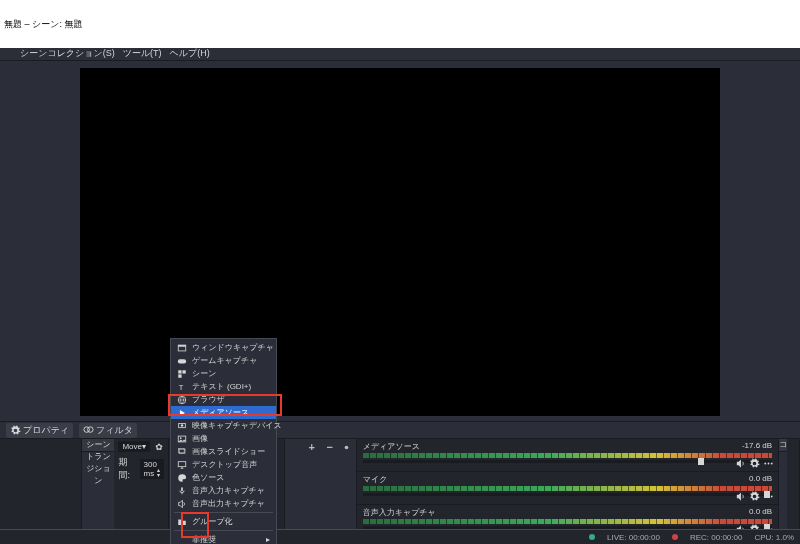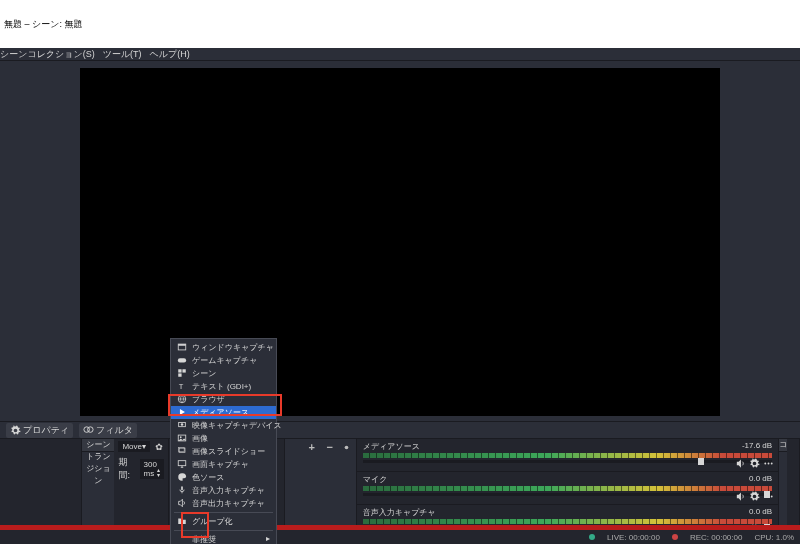--- a/index.html
+++ b/index.html
@@ -1,17 +1,17 @@
 <!DOCTYPE html>
 <html><head>
 <meta charset="utf-8">
 <style>
 html,body{margin:0;padding:0;width:800px;height:544px;background:#2b2e38;font-family:'Meiryo UI','MS PGothic',sans-serif;color:#d6d6d6;font-size:9px;overflow:hidden}
 .titlebar{height:16px;background:#fff;display:flex;align-items:center;padding:16px 4px;color:#000}
-.menubar{height:12px;background:#2b2e38;display:flex;align-items:center;padding:0 0;gap:8px;border-bottom:1px solid #1a1b21}
+.menubar{height:12px;background:#2b2e38;display:flex;align-items:flex-end;padding:0 20px;gap:8px;border-bottom:1px solid #1a1b21}
 .menubar span{color:#d6d6d6}
 .preview-area{height:360px;background:#2b2e38;display:flex;align-items:center;justify-content:center;position:relative}
 .preview-canvas{width:640px;height:348px;background:#000;margin-top:2px}
 .toolbar{height:16px;background:#2b2e38;display:flex;align-items:center;padding:0 6px;gap:6px;border-top:1px solid #1a1b21}
 .toolbar-btn{display:flex;align-items:center;gap:2px;background:#3a3d47;padding:1px 4px;border-radius:2px;color:#d6d6d6}
 .panels{height:124px;display:flex;background:#2b2e38;border-top:1px solid #1a1b21}
 .panel{border-right:1px solid #1a1b21;display:flex;}
 .panel-title{height:12px;background:#353841;text-align:center;line-height:12px;border-bottom:1px solid #1a1b21;font-size:8px}
 .panel-body{flex:1;background:#23252d;position:relative}
 .panel-foot{height:16px;background:#2b2e38;display:flex;align-items:center;padding:0 4px;gap:4px}
@@ -26,29 +26,29 @@
 .mixer-ch{height:28px;padding:2px 6px;position:relative;border-bottom:1px solid #1a1b21}
 .mixer-head{display:flex;justify-content:space-between;font-size:8px}
 .mixer-meter{height:5px;background:linear-gradient(90deg,#2a6b3e 0%,#3da85a 45%,#d4c23a 72%,#c84a3a 88%,#c84a3a 100%);margin-top:1px;position:relative}
 .mixer-meter::after{content:'';position:absolute;left:0;right:0;top:0;bottom:0;background:repeating-linear-gradient(90deg,transparent 0,transparent 6px,rgba(0,0,0,.5) 6px,rgba(0,0,0,.5) 7px)}
 .mixer-slider{height:3px;background:#1a1b21;margin-top:2px;position:relative}
 .mixer-knob{position:absolute;top:-2px;width:6px;height:7px;background:#d6d6d6}
 .mixer-right{position:absolute;right:4px;bottom:2px;display:flex;gap:3px;align-items:center}
 .icn{width:11px;height:11px;fill:#d6d6d6}
 .vis-col{position:absolute;right:2px;top:12px;width:14px;display:flex;flex-direction:column;gap:3px;align-items:center}
 .ctxmenu{position:absolute;left:170px;top:338px;width:105px;background:#2b2e38;border:1px solid #474a55;z-index:50;padding:2px 0}
-.ctxitem{display:flex;align-items:flex-start;gap:5px;padding:1px 6px;font-size:8px;color:#d6d6d6;white-space:nowrap}
+.ctxitem{display:flex;align-items:center;gap:5px;padding:1px 6px;font-size:8px;color:#d6d6d6;white-space:nowrap}
 .ctxitem.hl{background:#2d6bd1;color:#fff}
 .ctxsep{height:1px;background:#474a55;margin:2px 3px}
 .ctx-icn{width:10px;height:10px;flex-shrink:0;fill:#d6d6d6}
 .hl .ctx-icn{fill:#fff}
 .red-annot{position:absolute;border:2px solid #e83a2a;z-index:60;pointer-events:none}
 .ra1{left:168px;top:394px;width:110px;height:18px}
 .ra2{left:181px;top:512px;width:24px;height:22px}
-.statusbar{position:absolute;bottom:0;left:0;right:0;height:14px;background:#23252d;display:flex;align-items:center;justify-content:flex-end;padding:0 6px;gap:12px;font-size:8px;color:#aaa;border-top:5px solid #b91c1c}
+.statusbar{position:absolute;bottom:0;left:0;right:0;height:14px;background:#23252d;display:flex;align-items:center;justify-content:flex-end;padding:0 6px;gap:12px;font-size:8px;color:#aaa;border-top:1px solid #b91c1c}
 .status-dot{width:6px;height:6px;border-radius:50%}
 .sd-g{background:#3a8}
 .sd-r{background:#c44}
 .eye-icn{width:12px;height:10px;display:inline-block}
 .p3 .panel-body::after{content:'';position:absolute;right:0;top:0;bottom:0;width:16px;background:#2b2e38;border-left:1px solid #1a1b21}
 .icon-btn{width:14px;height:14px;display:flex;align-items:center;justify-content:center;color:#bbb;font-size:11px;font-weight:bold}
 </style>
 </head>
 <body>
 
@@ -277,21 +277,21 @@
         <rect x="5" y="5" width="14" height="10" fill="none" stroke="#d6d6d6" stroke-width="2"></rect>
         <rect x="3" y="3" width="14" height="10" fill="none" stroke="#d6d6d6" stroke-width="1"></rect>
       </svg>
       <span>画像スライドショー</span>
     </div>
     <div class="ctxitem">
       <svg class="ctx-icn" viewBox="0 0 24 24">
         <rect x="3" y="4" width="18" height="12" fill="none" stroke="#d6d6d6" stroke-width="2"></rect>
         <path d="M9 20h6M12 16v4" stroke="#d6d6d6" stroke-width="2"></path>
       </svg>
-      <span>画面キャプチャ</span>
+      <span>デスクトップ音声</span>
     </div>
     <div class="ctxitem">
       <svg class="ctx-icn" viewBox="0 0 24 24">
         <path d="M12 3a9 9 0 00-9 9 9 9 0 009 9c1 0 2-1 2-2s-1-1-1-2 1-2 2-2h2a5 5 0 005-5 9 9 0 00-10-7z"></path>
       </svg>
       <span>色ソース</span>
     </div>
     <div class="ctxitem">
       <svg class="ctx-icn" viewBox="0 0 24 24">
         <rect x="10" y="3" width="4" height="10" rx="2"></rect>

